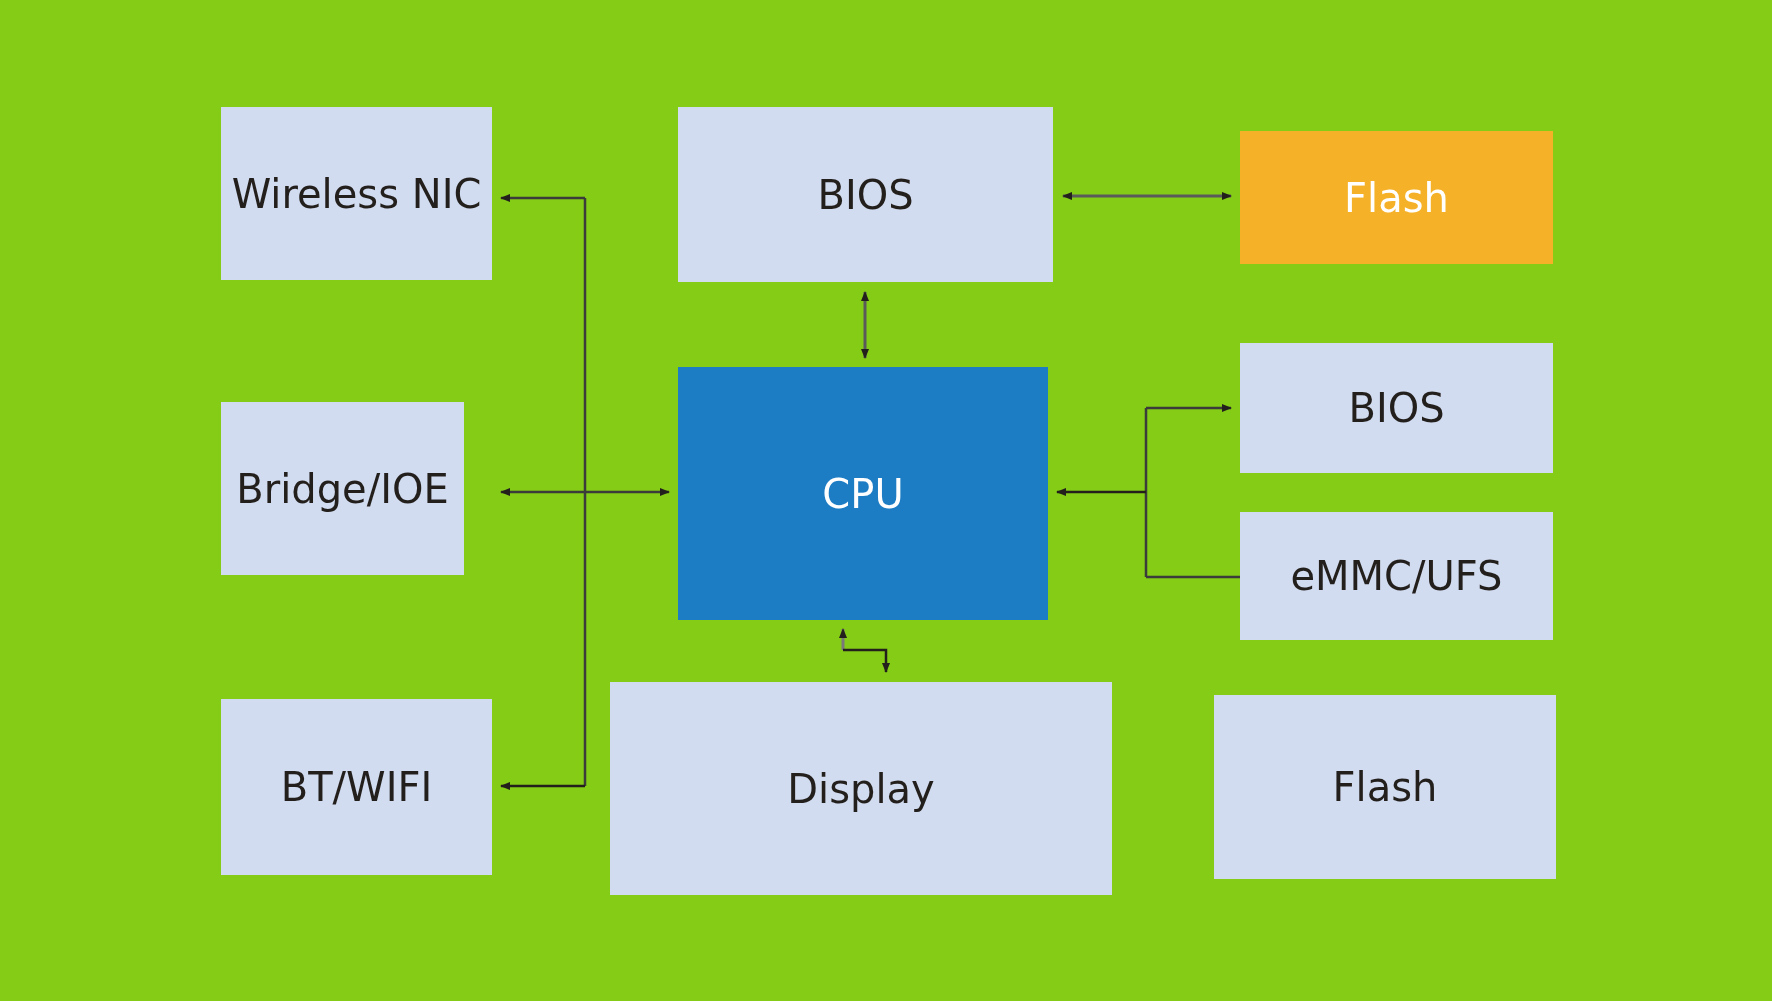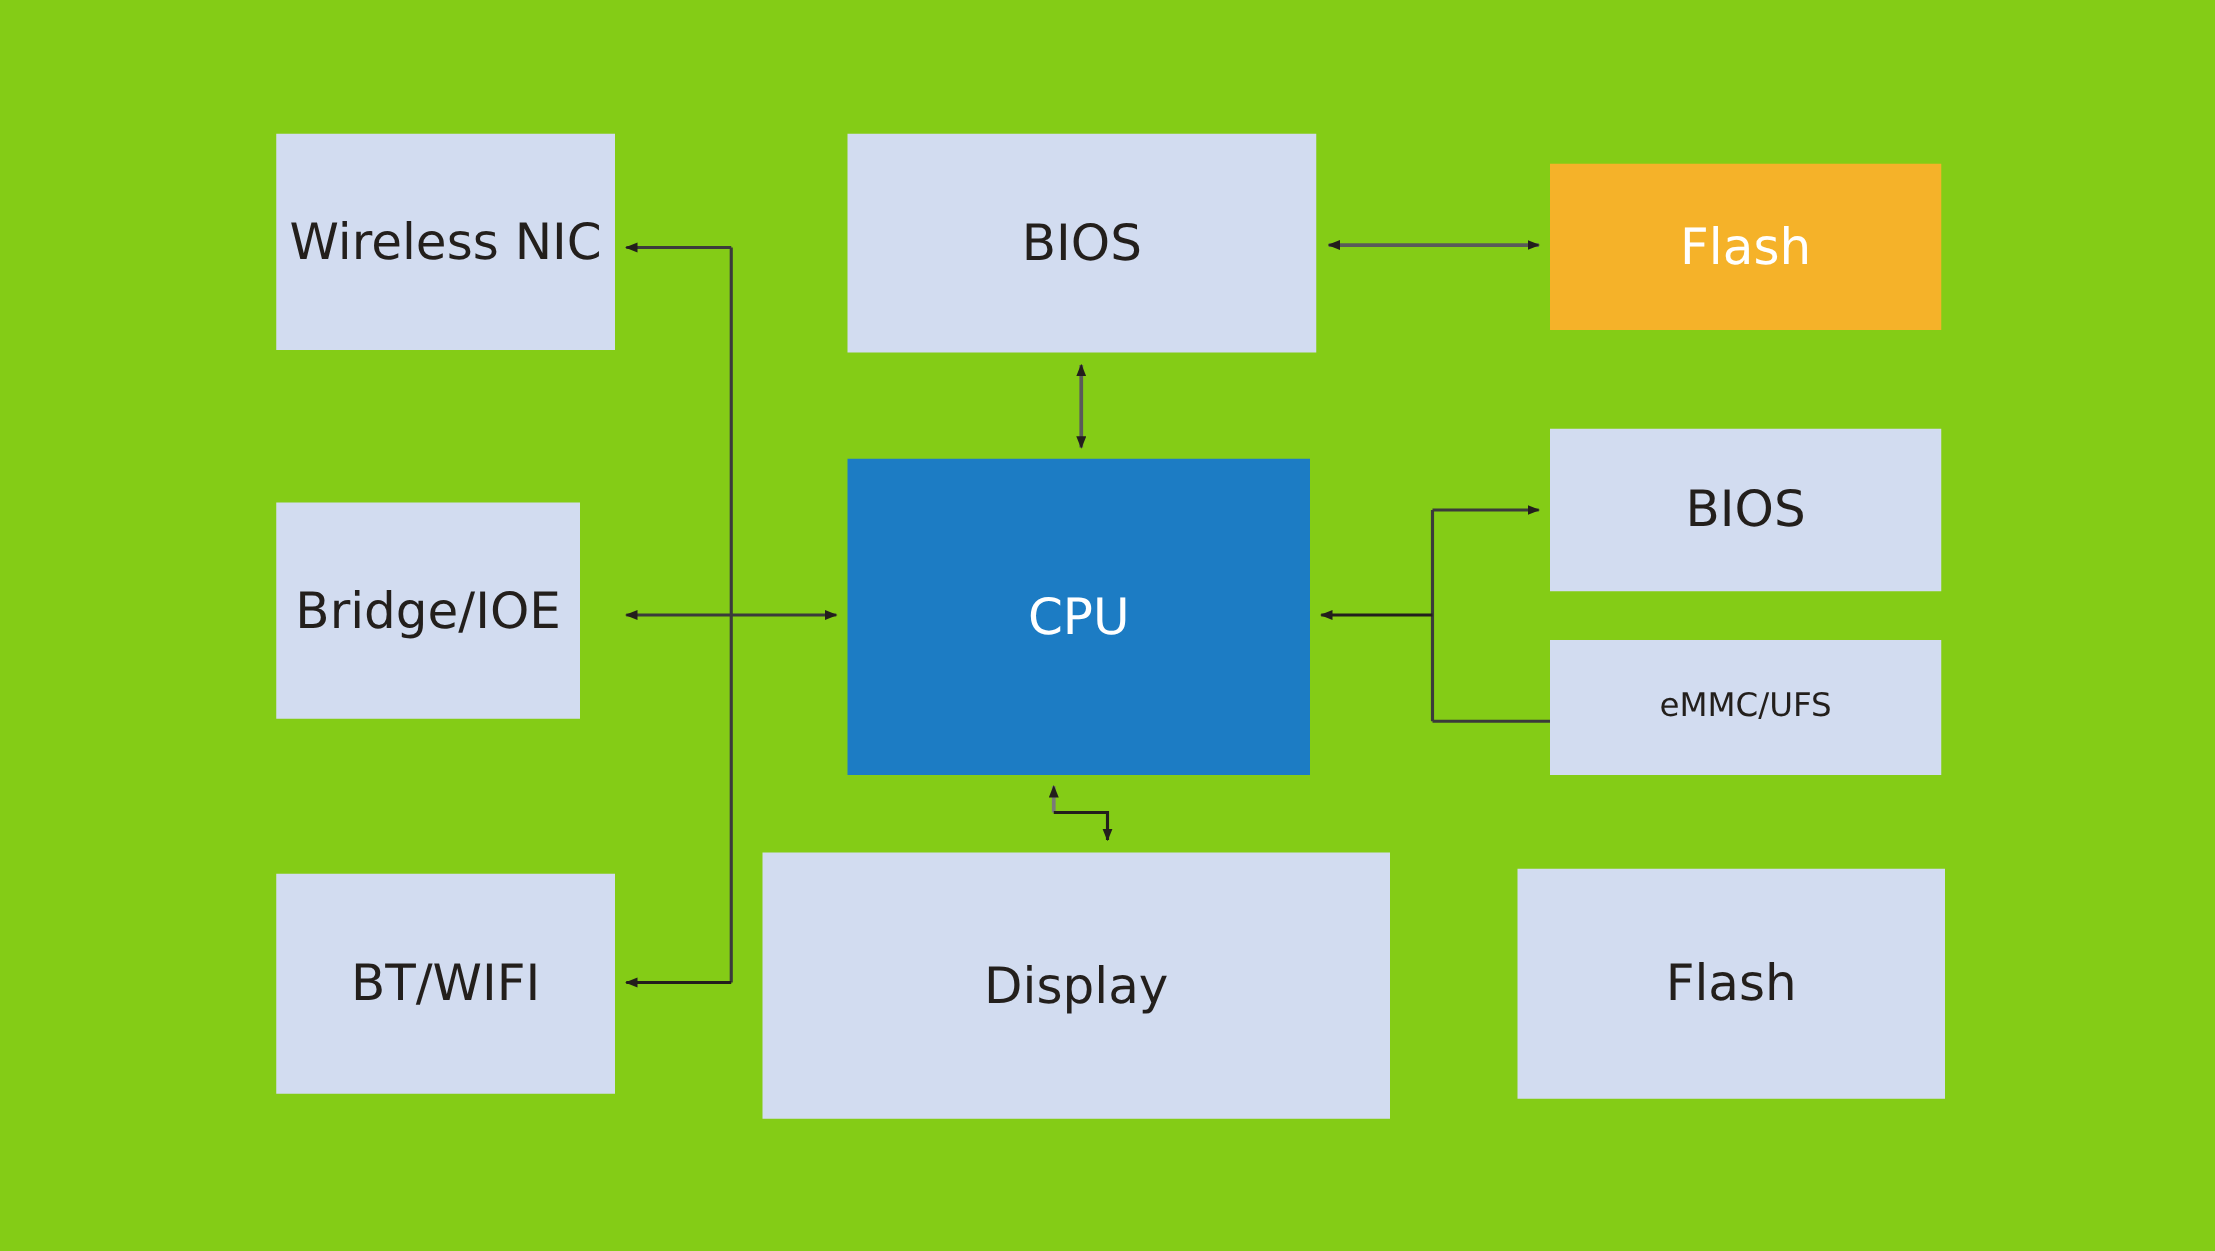--- a/index.html
+++ b/index.html
@@ -117,21 +117,21 @@
   </div>
 
   <div class="node node-accent-amber" style="left:1240px; top:131px; width:313px; height:133px; font-size:40px;">
     <span class="label">Flash</span>
   </div>
 
   <div class="node node-light" style="left:1240px; top:343px; width:313px; height:130px; font-size:40px;">
     <span class="label">BIOS</span>
   </div>
 
-  <div class="node node-light" style="left:1240px; top:512px; width:313px; height:108px; font-size:26px;">
+  <div class="node node-light" style="left:1240px; top:512px; width:313px; height:128px; font-size:40px;">
     <span class="label">eMMC/UFS</span>
   </div>
 
   <div class="node node-light" style="left:1214px; top:695px; width:342px; height:184px; font-size:40px;">
     <span class="label">Flash</span>
   </div>
 
 </div>
 
 </body></html>

